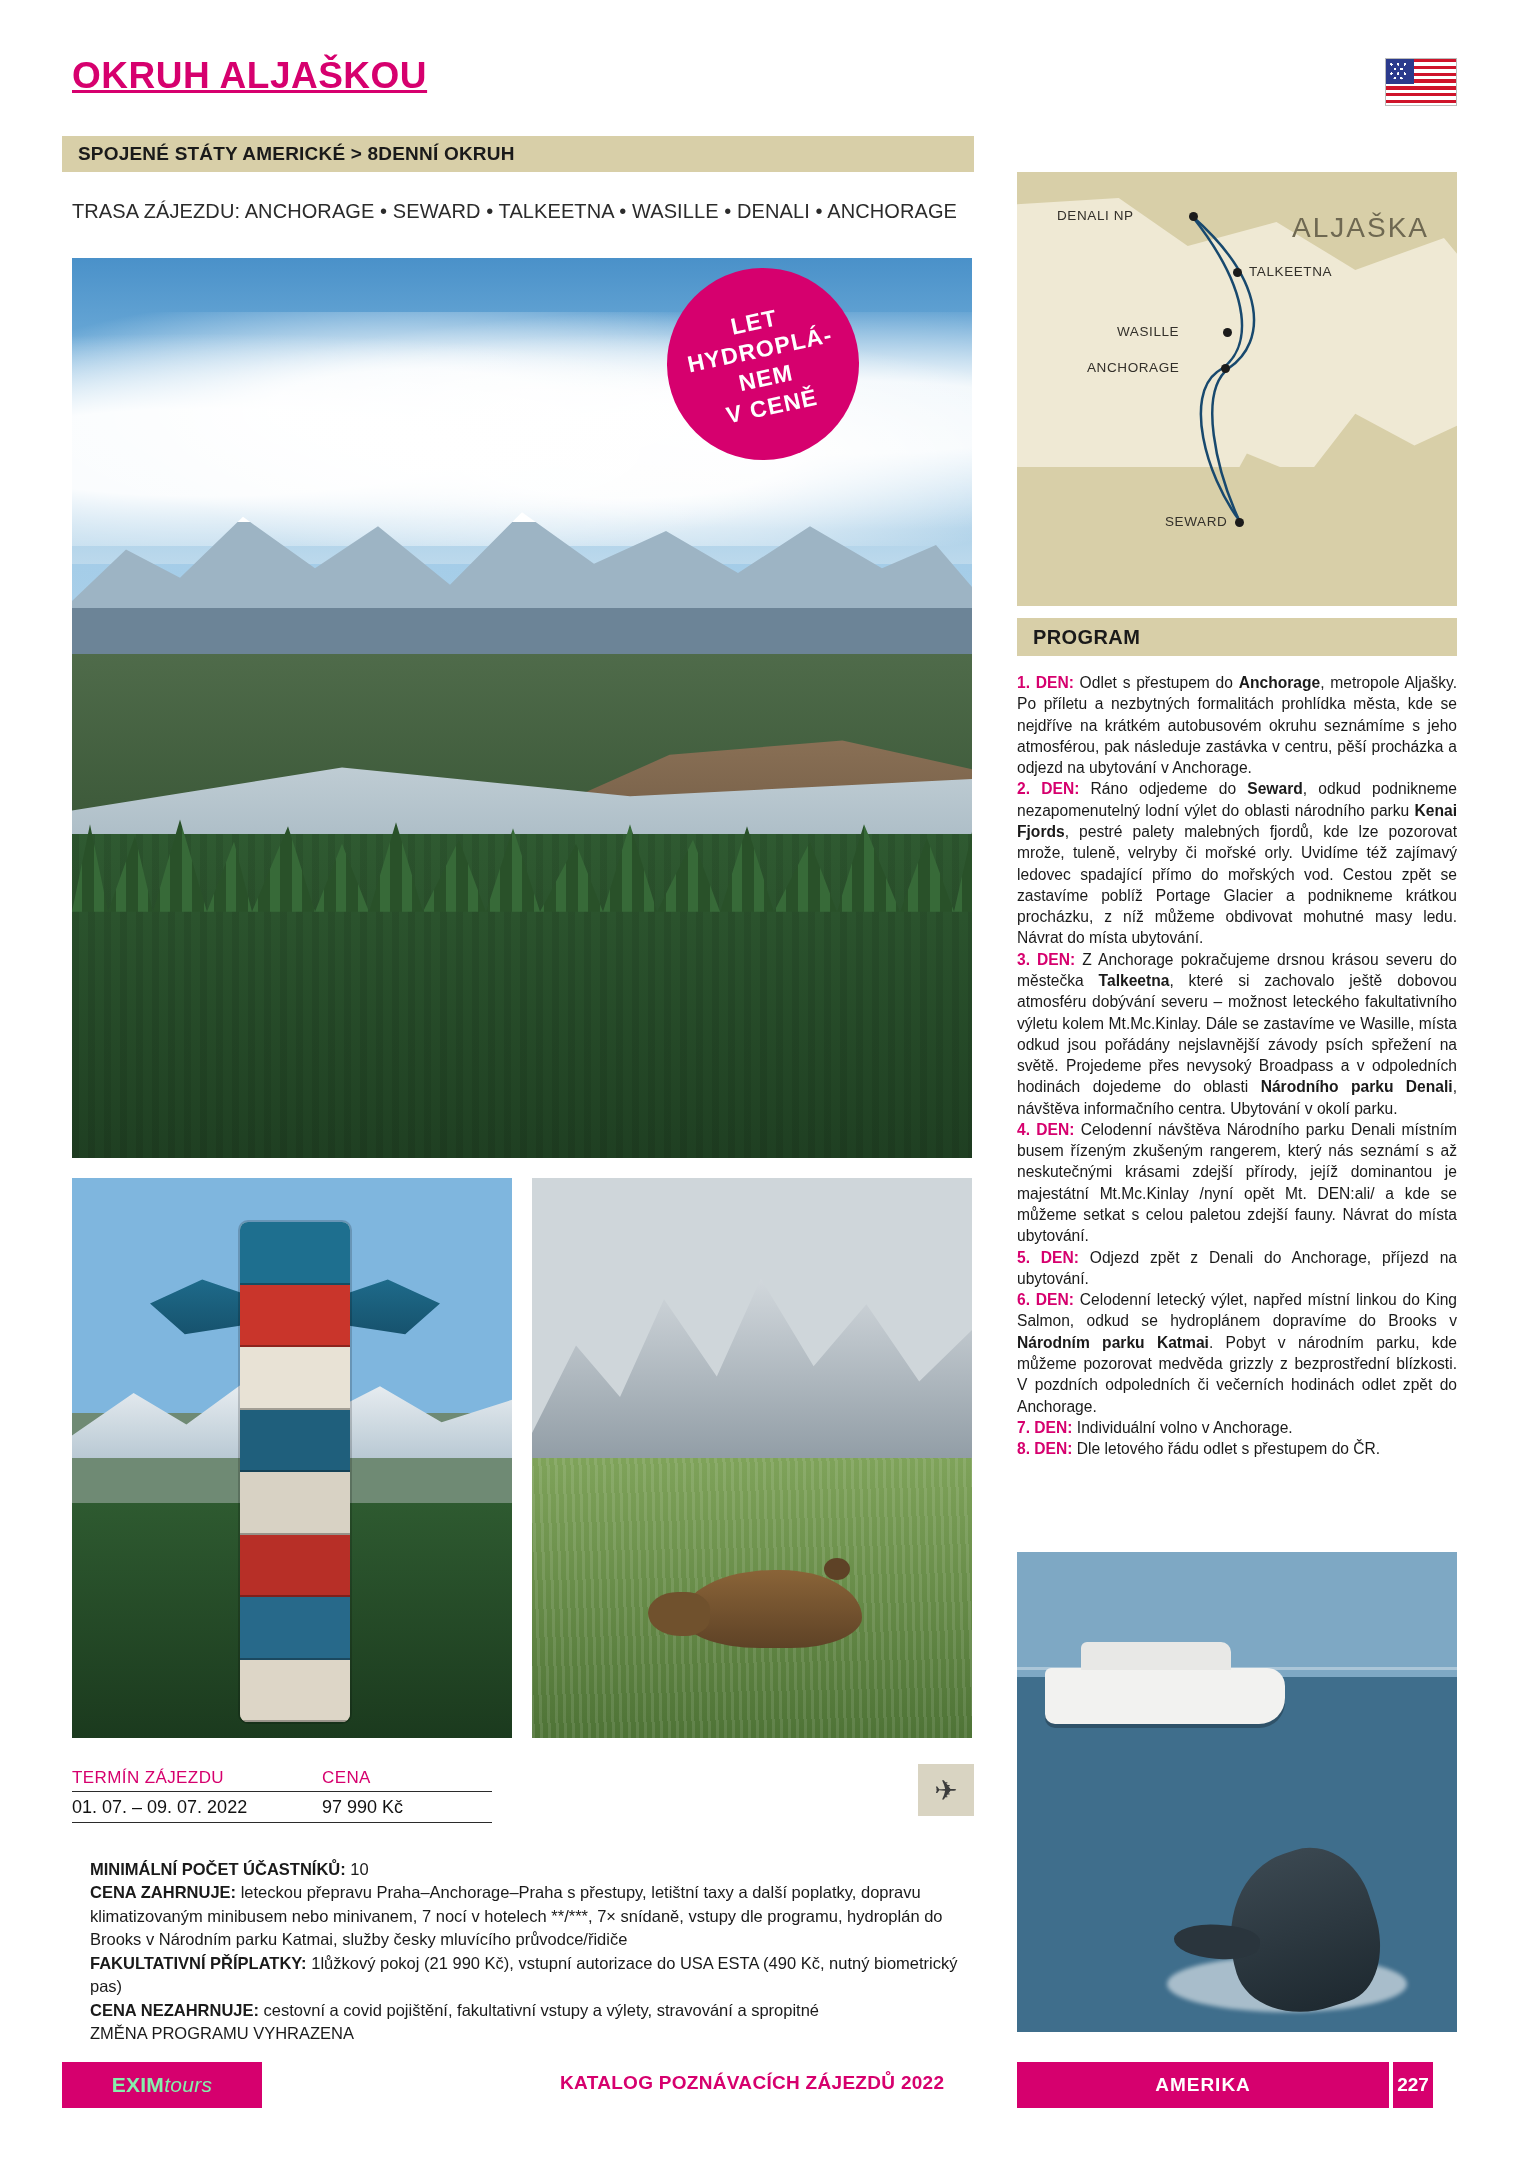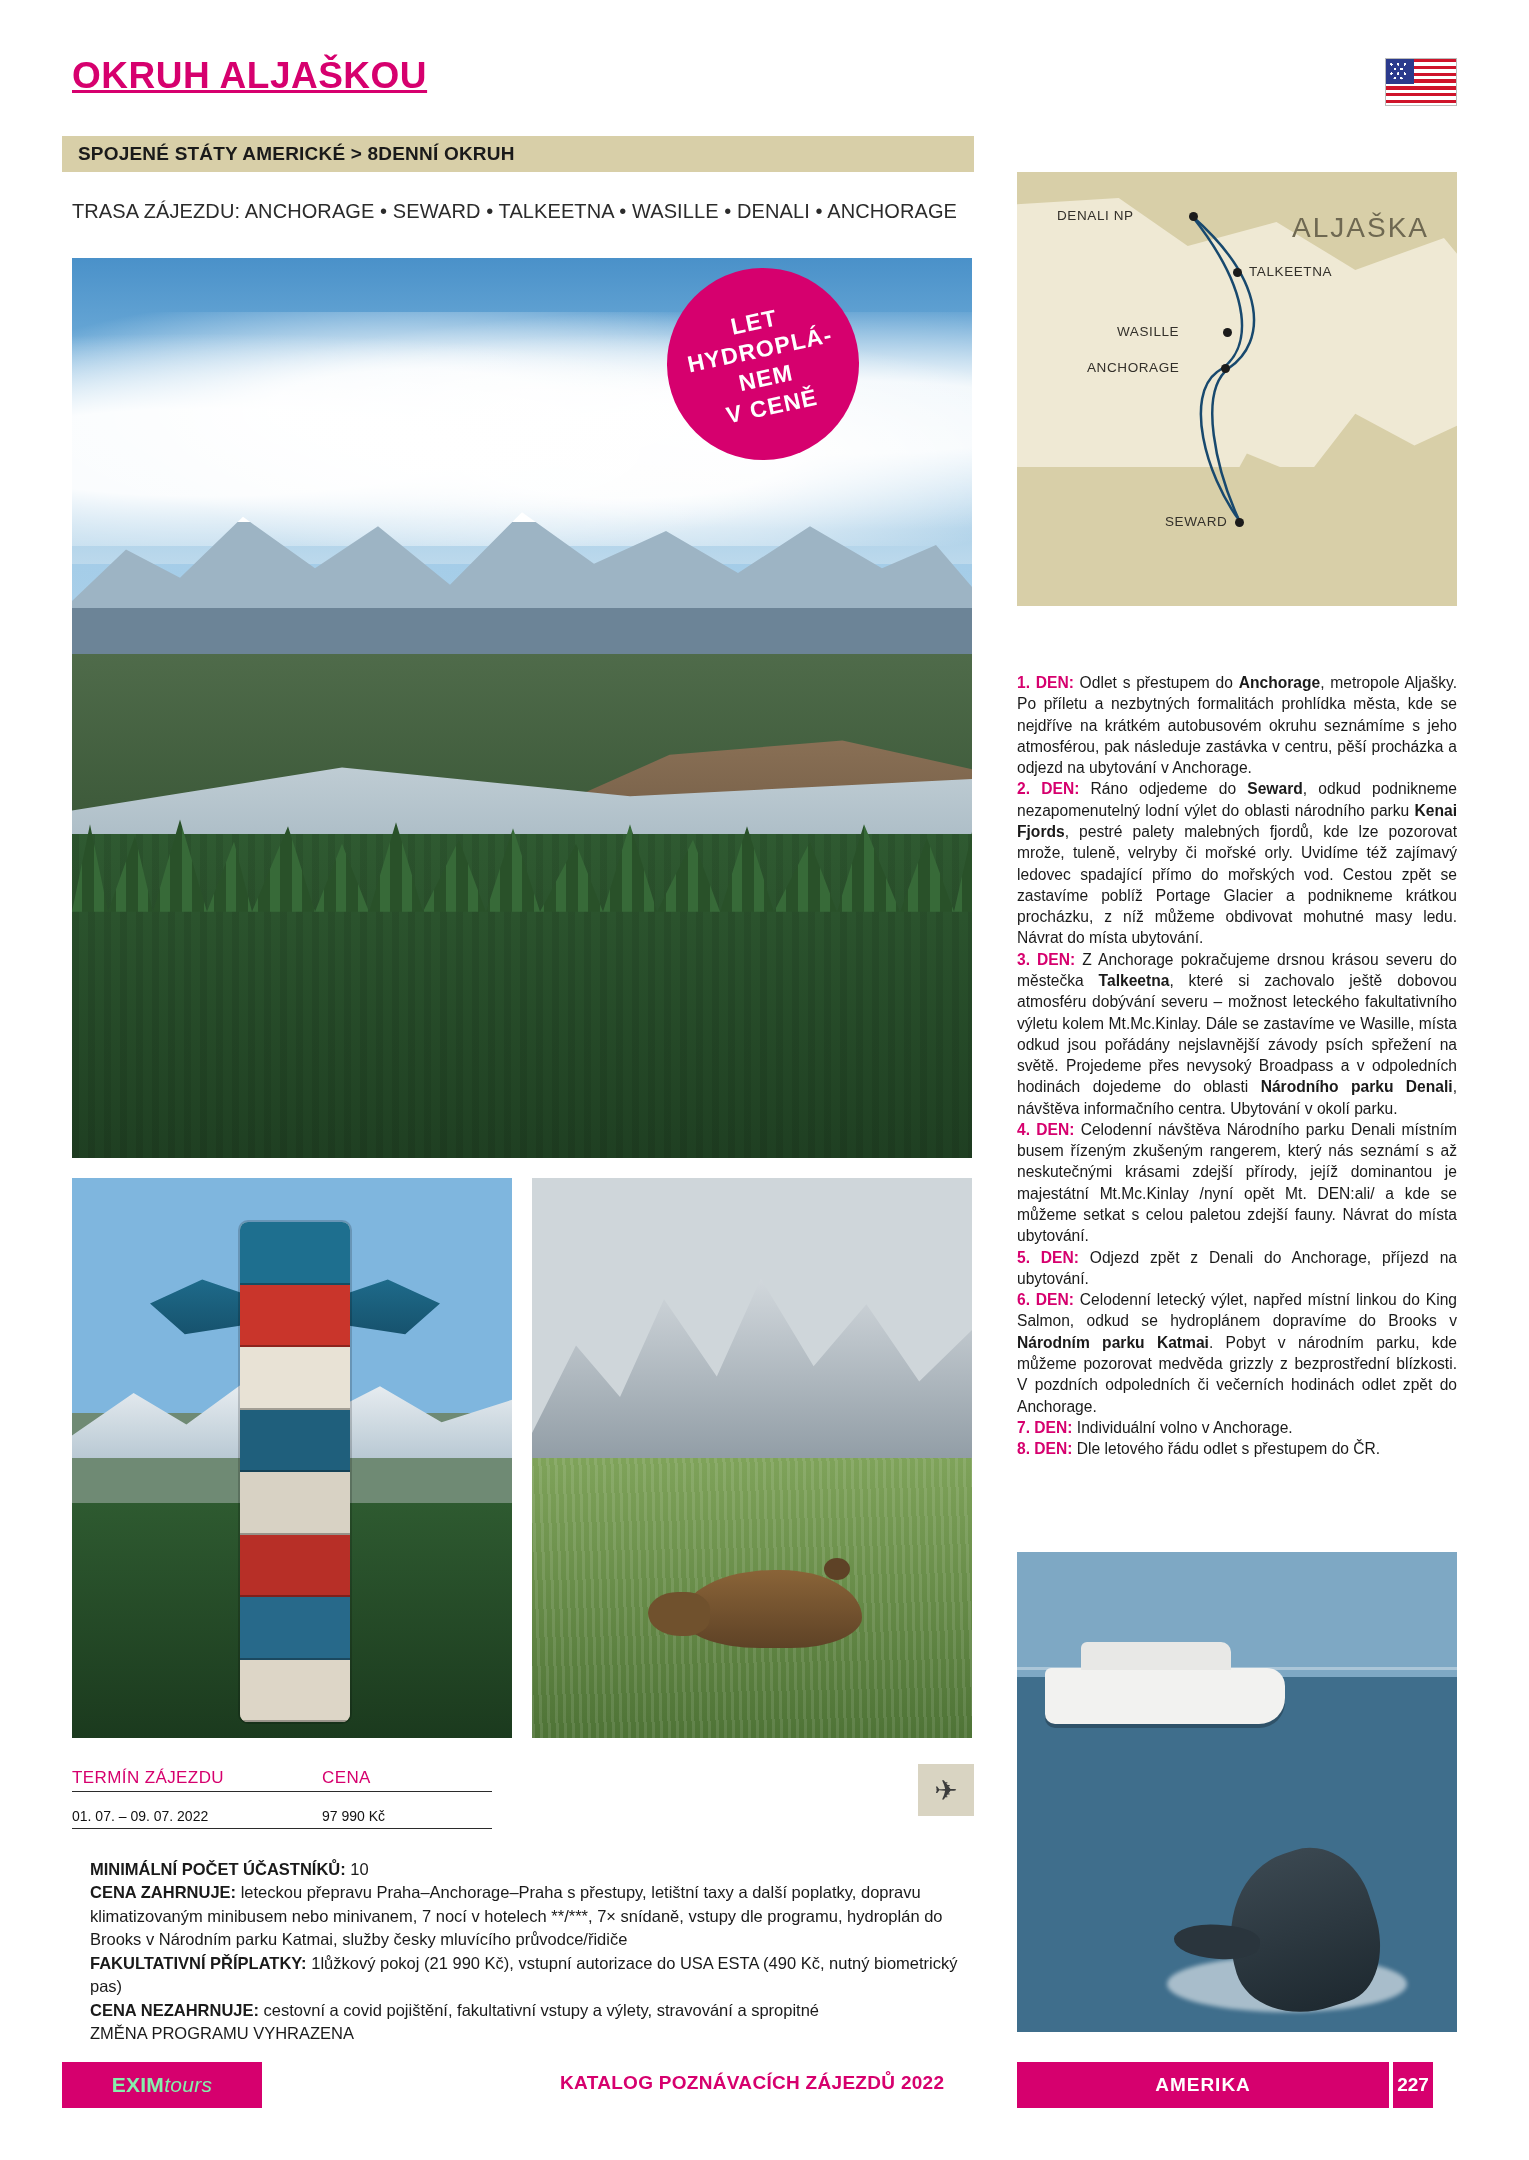--- a/index.html
+++ b/index.html
@@ -259,22 +259,22 @@
     color: #d6006e;
     letter-spacing: .4px;
   }
   .price-head .c1 { width: 250px; }
   .price-rule {
     margin-top: 3px;
     height: 1px; background: #2b2b2b; width: 420px;
   }
   .price-row {
     display: flex;
-    font-size: 14px;
-    margin-top: 16px;
+    font-size: 18px;
+    margin-top: 5px;
     color: #111;
   }
   .price-row .c1 { width: 250px; }
   .price-rule2 {
     margin-top: 4px;
     height: 1px; background: #2b2b2b; width: 420px;
   }
   .plane-icon {
     position: absolute;
     left: 918px; top: 1764px;
@@ -550,20 +550,21 @@
     <div class="dot" style="left:206px; top:156px;"></div>
     <div class="dot" style="left:204px; top:192px;"></div>
     <div class="dot" style="left:218px; top:346px;"></div>
     <div class="city" style="left:40px; top:36px;">DENALI NP</div>
     <div class="city" style="left:232px; top:92px;">TALKEETNA</div>
     <div class="city" style="left:100px; top:152px;">WASILLE</div>
     <div class="city" style="left:70px; top:188px;">ANCHORAGE</div>
     <div class="city" style="left:148px; top:342px;">SEWARD</div>
   </div>
 
+  <div class="program-head">PROGRAM</div>
   <div class="program-body">
     <p><span class="d">1. DEN:</span><span> Odlet s přestupem do <b>Anchorage</b>, metropole Aljašky. Po příletu a nezbytných formalitách prohlídka města, kde se nejdříve na krátkém autobusovém okruhu seznámíme s jeho atmosférou, pak následuje zastávka v centru, pěší procházka a odjezd na ubytování v Anchorage.</span></p>
     <p><span class="d">2. DEN:</span><span> Ráno odjedeme do <b>Seward</b>, odkud podnikneme nezapomenutelný lodní výlet do oblasti národního parku <b>Kenai Fjords</b>, pestré palety malebných fjordů, kde lze pozorovat mrože, tuleně, velryby či mořské orly. Uvidíme též zajímavý ledovec spadající přímo do mořských vod. Cestou zpět se zastavíme poblíž Portage Glacier a podnikneme krátkou procházku, z níž můžeme obdivovat mohutné masy ledu. Návrat do místa ubytování.</span></p>
     <p><span class="d">3. DEN:</span><span> Z Anchorage pokračujeme drsnou krásou severu do městečka <b>Talkeetna</b>, které si zachovalo ještě dobovou atmosféru dobývání severu – možnost leteckého fakultativního výletu kolem Mt.Mc.Kinlay. Dále se zastavíme ve Wasille, místa odkud jsou pořádány nejslavnější závody psích spřežení na světě. Projedeme přes nevysoký Broadpass a v odpoledních hodinách dojedeme do oblasti <b>Národního parku Denali</b>, návštěva informačního centra. Ubytování v okolí parku.</span></p>
     <p><span class="d">4. DEN:</span><span> Celodenní návštěva Národního parku Denali místním busem řízeným zkušeným rangerem, který nás seznámí s až neskutečnými krásami zdejší přírody, jejíž dominantou je majestátní Mt.Mc.Kinlay /nyní opět Mt. DEN:ali/ a kde se můžeme setkat s celou paletou zdejší fauny. Návrat do místa ubytování.</span></p>
     <p><span class="d">5. DEN:</span><span> Odjezd zpět z Denali do Anchorage, příjezd na ubytování.</span></p>
     <p><span class="d">6. DEN:</span><span> Celodenní letecký výlet, napřed místní linkou do King Salmon, odkud se hydroplánem dopravíme do Brooks v <b>Národním parku Katmai</b>. Pobyt v národním parku, kde můžeme pozorovat medvěda grizzly z bezprostřední blízkosti. V pozdních odpoledních či večerních hodinách odlet zpět do Anchorage.</span></p>
     <p><span class="d">7. DEN:</span><span> Individuální volno v Anchorage.</span></p>
     <p><span class="d">8. DEN:</span><span> Dle letového řádu odlet s přestupem do ČR.</span></p>
   </div>

